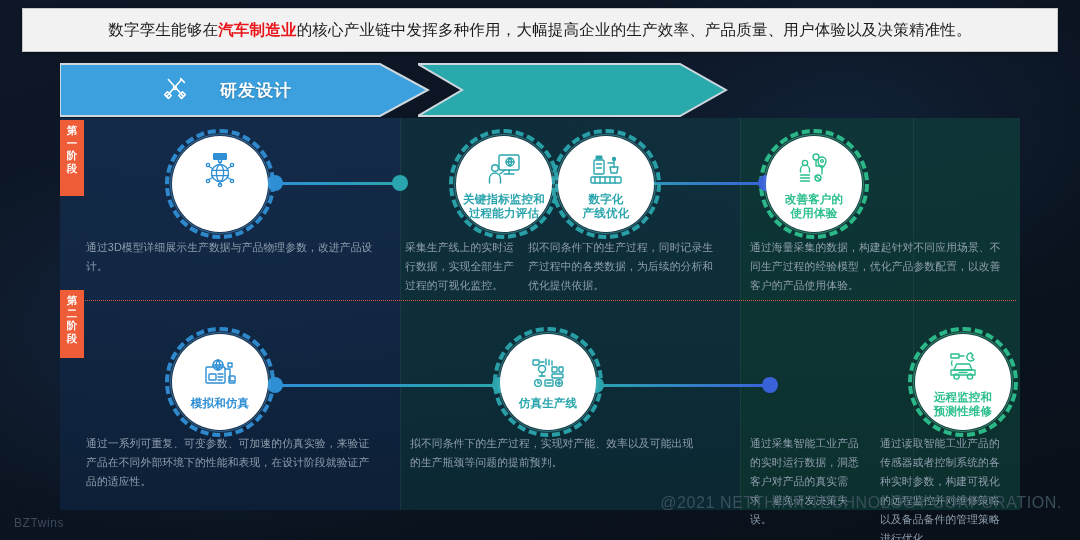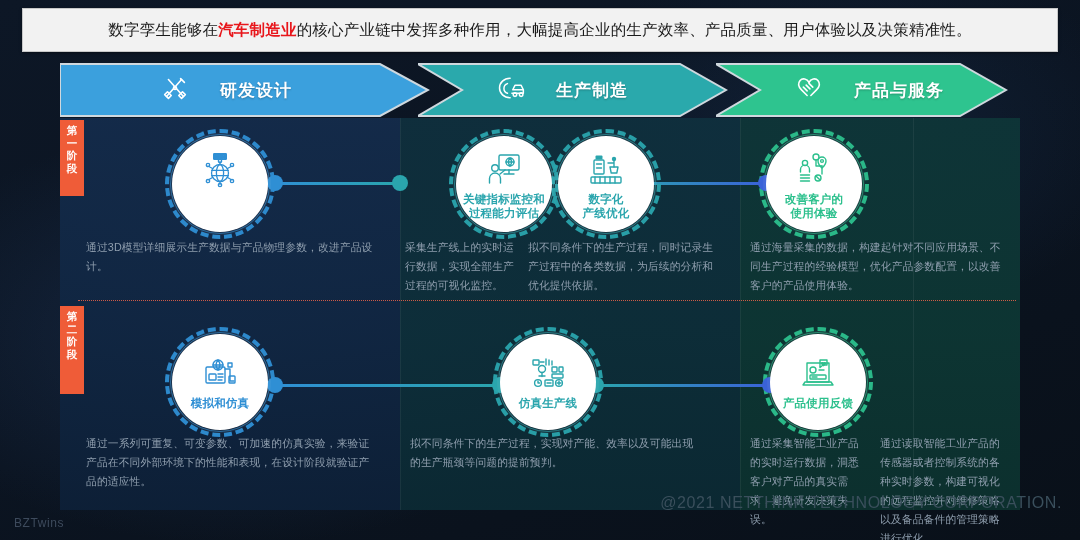--- a/index.html
+++ b/index.html
@@ -103,21 +103,21 @@
     color: #fff;
     font-size: 10.5px; font-weight: bold;
     line-height: 12.5px;
     letter-spacing: 0;
     display: flex; align-items: flex-start; justify-content: center;
     text-align: center;
     padding: 4px 3px;
     z-index: 6;
   }
   #stage-tag-1 { top: 58px;  height: 76px; }
-  #stage-tag-2 { top: 244px; height: 88px; }
+  #stage-tag-2 { top: 228px; height: 68px; }
   .stage-tag span { display: block; writing-mode: horizontal-tb; }
 
   
   #row-divider {
     position: absolute;
     left: 18px; right: 4px;
     top: 238px; height: 0;
     border-top: 1px dotted #f0644a;
     opacity: 0.85;
     z-index: 5;
@@ -251,53 +251,22 @@
         <span class="arrow-label">研发设计</span>
       </div>
     </div>
 
     <div class="arrow-seg" id="arrow-seg-2">
       <div class="arrow-body">
         <svg viewBox="0 0 310 56" preserveAspectRatio="none">
           <polygon points="0,2 262,2 308,28 262,54 0,54 44,28" fill="#2aa9ac" stroke="#cfd8de" stroke-width="2"></polygon>
         </svg>
       </div>
-      <div class="arrow-inner">
-        <span class="phase-icon">
-          <svg width="30" height="30" viewBox="0 0 34 32" fill="none" stroke="#ffffff" stroke-width="1.7" stroke-linecap="round" stroke-linejoin="round">
-            <path d="M16 5 C9 5 4 10 4 16 C4 22 9 27 16 27"></path>
-            <path d="M13 11 C10 12 9 14 9 16.5 C9 19 10 21 13 22"></path>
-            <path d="M18 22 h13 v-4 l-2.5-5 h-7 L19 18 h12"></path>
-            <circle cx="21.5" cy="23.5" r="2"></circle>
-            <circle cx="28.5" cy="23.5" r="2"></circle>
-          </svg>
-        </span>
-        <span class="arrow-label">生产制造</span>
-      </div>
-    </div>
-
-    <div class="arrow-seg" id="arrow-seg-3">
-      <div class="arrow-body">
-        <svg viewBox="0 0 292 56" preserveAspectRatio="none">
-          <polygon points="0,2 244,2 290,28 244,54 0,54 44,28" fill="#2ec48f" stroke="#cfd8de" stroke-width="2"></polygon>
-        </svg>
-      </div>
-      <div class="arrow-inner">
-        <span class="phase-icon">
-          <svg width="30" height="30" viewBox="0 0 32 32" fill="none" stroke="#ffffff" stroke-width="1.7" stroke-linecap="round" stroke-linejoin="round">
-            <path d="M16 10 C14 6 9 5 6.5 8 C4 11 5 15 8 18 L14 24"></path>
-            <path d="M16 10 C18 6 23 5 25.5 8 C28 11 27 15 24 18 L18 24"></path>
-            <path d="M10 15 l4 4"></path>
-            <path d="M13 13 l4 4"></path>
-            <path d="M16 11 l4 4"></path>
-          </svg>
-        </span>
-        <span class="arrow-label">产品与服务</span>
-      </div>
-    </div>
+    </div>
+
   </div>
 
   <div class="stage-tag" id="stage-tag-1">
     <span>第一阶段</span>
   </div>
   <div class="stage-tag" id="stage-tag-2">
     <span>第二阶段</span>
   </div>
 
   <div id="row-divider"></div>
@@ -464,42 +433,44 @@
             <circle cx="31" cy="29" r="3.4"></circle>
             <path d="M29 29 h4 M31 27 v4"></path>
           </svg>
         </span>
         <div class="node-title">
           <div>仿真生产线</div>
         </div>
       </div>
     </div>
 
-    <div class="node t-green" style="left:710px; top:32px;">
-      <div class="node-ring"></div>
-      <div class="node-ring2"></div>
-      <div class="node-circle" style="padding-top:20px;">
+
+    <div class="node t-green" style="left:855px; top:32px;">
+      <div class="node-ring"></div>
+      <div class="node-ring2"></div>
+      <div class="node-circle">
         <span class="node-icon">
           <svg viewBox="0 0 40 40" fill="none" stroke="#2cc08d" stroke-width="1.4" stroke-linecap="round" stroke-linejoin="round">
-            <path d="M9 9 h22 v19 h-22 Z"></path>
-            <path d="M5 31 h30 l-2 -3 h-26 Z"></path>
-            <path d="M22 6 h7 v5 h-4 l-3 2.5 Z"></path>
-            <path d="M25.5 8.6 c-0.8 -1.2 -2.6 -0.4 -2.6 0.9 c0 1.1 1.6 2.2 2.6 2.9 c1 -0.7 2.6 -1.8 2.6 -2.9 c0 -1.3 -1.8 -2.1 -2.6 -0.9 Z" fill="#2cc08d" stroke="none"></path>
-            <circle cx="15" cy="16" r="3"></circle>
-            <path d="M21 16 h5"></path>
-            <rect x="12" y="21" width="16" height="4" rx="0.8"></rect>
-            <path d="M14 23 h5"></path>
-          </svg>
-        </span>
-        <div class="node-title">
-          <div>产品使用反馈</div>
-        </div>
-      </div>
-    </div>
-
+            <path d="M8 6 h8 v4 h-8 Z"></path>
+            <path d="M16 8 h5"></path>
+            <path d="M28 5 a4 4 0 1 0 3 6.5 l-2.5 -2.5 l1.5 -1.5 Z"></path>
+            <path d="M9 13 c-0.8 1.6 -0.8 3 0 4.2"></path>
+            <path d="M11 22 h18 l-2.5 -6 h-13 Z"></path>
+            <path d="M8 22 h24 v5 h-24 Z"></path>
+            <circle cx="13.5" cy="28.5" r="2.6"></circle>
+            <circle cx="27" cy="28.5" r="2.6"></circle>
+            <path d="M16 24.5 h8"></path>
+          </svg>
+        </span>
+        <div class="node-title">
+          <div>远程监控和</div>
+          <div>预测性维修</div>
+        </div>
+      </div>
+    </div>
 
     <div id="desc-r2">
       <div class="desc" style="left:26px;  top:132px; width:290px;">通过一系列可重复、可变参数、可加速的仿真实验，来验证产品在不同外部环境下的性能和表现，在设计阶段就验证产品的适应性。</div>
       <div class="desc" style="left:350px; top:132px; width:290px;">拟不同条件下的生产过程，实现对产能、效率以及可能出现的生产瓶颈等问题的提前预判。</div>
       <div class="desc" style="left:690px; top:132px; width:118px;">通过采集智能工业产品的实时运行数据，洞悉客户对产品的真实需求，避免研发决策失误。</div>
       <div class="desc" style="left:820px; top:132px; width:128px;">通过读取智能工业产品的传感器或者控制系统的各种实时参数，构建可视化的远程监控并对维修策略以及备品备件的管理策略进行优化。</div>
     </div>
   </div>
 
 </div>

